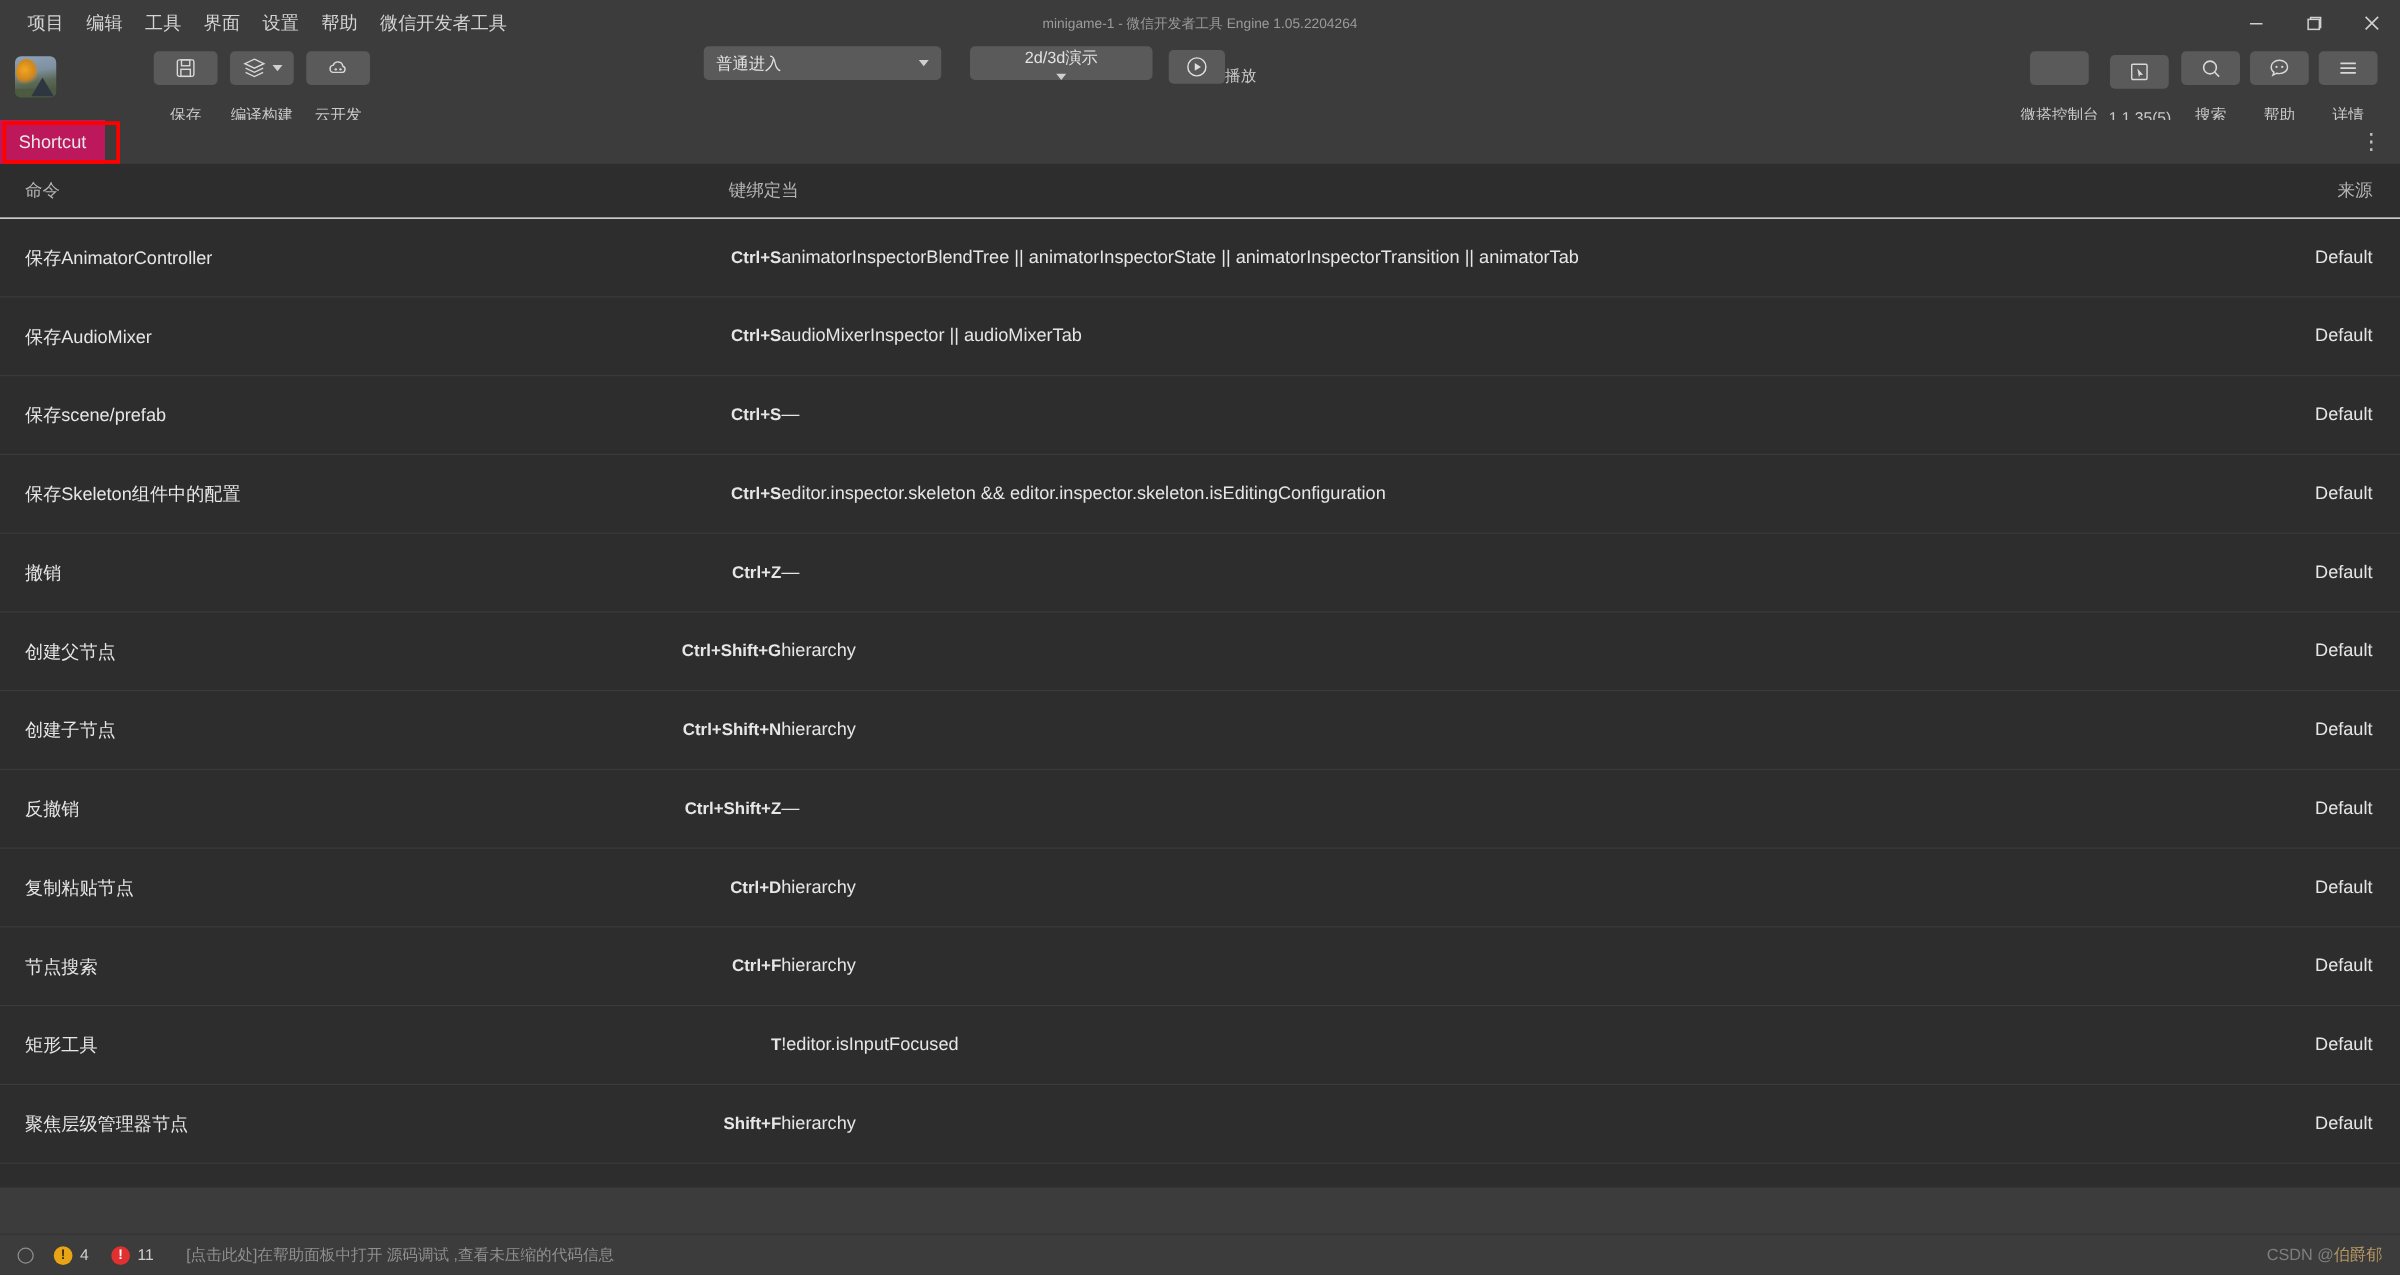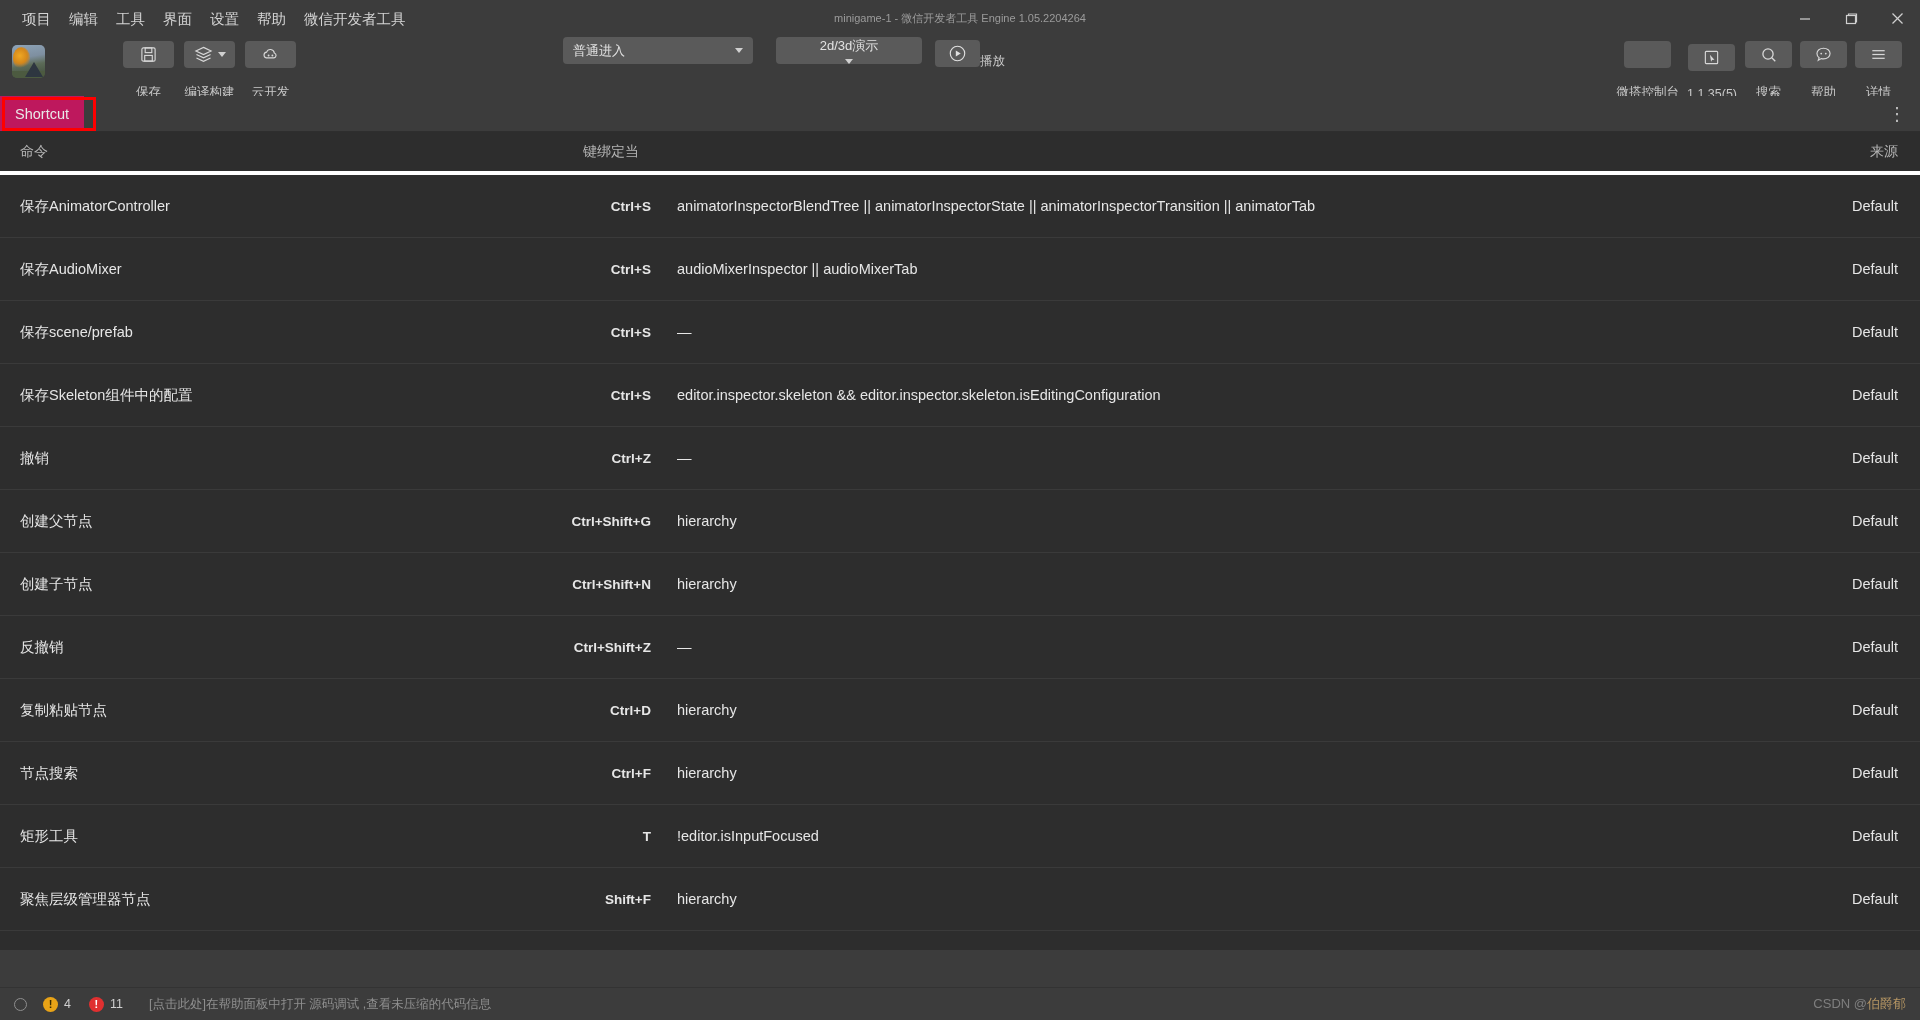--- a/index.html
+++ b/index.html
@@ -196,30 +196,29 @@
     background: #2d2d2d;
     height: 818px;
     overflow: hidden;
   }
   .thead {
     display: flex;
     height: 43px;
     align-items: center;
     color: #b5b5b5;
     font-size: 14px;
-    border-bottom: 4px solid #ffffff;
+    border-bottom: 1px solid #ffffff;
   }
   .row {
     display: flex;
     height: 63px;
     align-items: center;
     color: #e6e6e6;
     font-size: 14.5px;
     border-bottom: 1px solid #3a3a3a;
-    gap: 26px;
   }
   .c-cmd   { width: 380px; padding-left: 20px; }
   .c-key   { width: 245px; text-align: right; }
   .c-when  { flex: 1; padding-right: 20px; white-space: nowrap; overflow: hidden; text-overflow: ellipsis; }
   .c-src   { width: 110px; text-align: left; }
   .thead .c-src { text-align: right; padding-right: 22px; }
   .row .c-src { text-align: right; padding-right: 22px; color: #e6e6e6; }
   .key-txt { font-weight: bold; font-size: 13.5px; }
 
   

